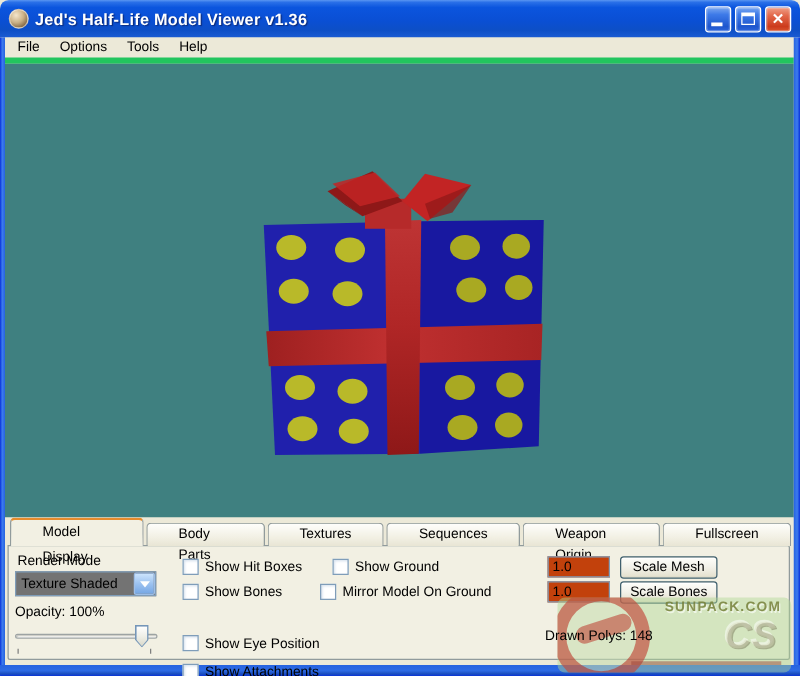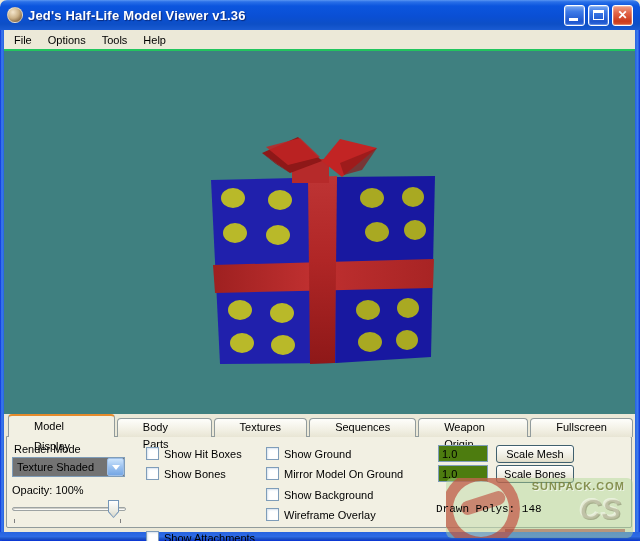--- a/index.html
+++ b/index.html
@@ -16,21 +16,21 @@
   .title-text{color:#fff;font-size:13px;font-weight:bold;text-shadow:1px 1px 1px #0a2a7a;letter-spacing:.2px;}
   .tb-btn{position:absolute;top:5px;width:21px;height:21px;border-radius:3px;border:1px solid #fff;
     box-shadow:inset 0 0 0 1px rgba(255,255,255,.25);}
   .tb-blue{background:linear-gradient(180deg,#7AA7F0 0%,#3D7AE8 30%,#1E56CE 80%,#2E66DA 100%);}
   .btn-min{right:55px;} .btn-max{right:31px;}
   .btn-close{right:7px;background:linear-gradient(180deg,#F0A088 0%,#E2674A 35%,#CC3B1C 80%,#D8542E 100%);
     color:#fff;font-size:12px;font-weight:bold;text-align:center;line-height:19px;}
   .min-glyph{position:absolute;left:4px;bottom:4px;width:9px;height:3px;background:#fff;}
   .max-glyph{position:absolute;left:4px;top:4px;width:11px;height:10px;border:1px solid #fff;border-top:3px solid #fff;}
   .menubar{position:absolute;left:4px;top:30px;width:631px;height:21px;background:#ECE9D8;
-    border-bottom:2px solid #22c55e;display:flex;align-items:center;padding-left:2px;}
+    border-bottom:5px solid #22c55e;display:flex;align-items:center;padding-left:2px;}
   .menu-item{font-size:11px;color:#000;padding:3px 8px;}
   .border-left{position:absolute;left:0;top:30px;bottom:0;width:4px;
     background:linear-gradient(90deg,#0831D9 0%,#3D7BEE 45%,#2663E0 100%);}
   .border-right{position:absolute;right:0;top:30px;bottom:0;width:5px;
     background:linear-gradient(90deg,#2663E0 0%,#3D7BEE 55%,#0831D9 100%);}
   .border-bottom{position:absolute;left:0;bottom:0;height:9px;width:640px;
     background:linear-gradient(180deg,#2663E0 0%,#2E6BE4 50%,#1B4FC0 78%,#0831D9 100%);border-radius:0 0 2px 2px;}
 
   
   .viewport{position:absolute;left:4px;top:51px;width:631px;height:363px;background:#3F8080;}
@@ -58,27 +58,27 @@
     border:1px solid #9DA3A3;border-radius:2px;box-shadow:inset 1px 1px 1px #c8c8c0;}
   .thumb-outer{position:absolute;left:96px;top:0;width:11px;height:18px;background:#7596B8;
     clip-path:polygon(0 0,100% 0,100% 66%,50% 100%,0 66%);}
   .thumb-inner{position:absolute;left:1px;top:1px;width:9px;height:16px;
     background:linear-gradient(180deg,#fff 0%,#EDEDE5 55%,#D8D8CA 100%);
     clip-path:polygon(0 0,100% 0,100% 66%,50% 100%,0 66%);}
   .tick{position:absolute;top:19px;width:1px;height:4px;background:#808080;}
   .chkrow{position:absolute;display:flex;align-items:flex-end;gap:5px;height:15px;z-index:4;}
   .cb{width:13px;height:13px;background:#fff;border:1px solid #7F9DB9;
     box-shadow:inset 1px 1px 2px #d7e2ee;flex:0 0 auto;}
-  .txtin{position:absolute;width:50px;height:17px;border:1px solid #7F9DB9;background:#4d7c0f;
+  .txtin{position:absolute;width:50px;height:17px;border:1px solid #7F9DB9;background:#c2410c;
     font-size:11px;padding:0 0 0 3px;color:#000;z-index:4;}
   .xpbtn{position:absolute;width:78px;height:18px;border:1px solid #40606E;border-radius:3px;
     background:linear-gradient(180deg,#FEFEFA 0%,#F3F2EA 45%,#E6E3D2 90%,#DCD8C4 100%);
     font-size:11px;color:#000;text-align:center;line-height:16px;z-index:4;
     box-shadow:inset 0 1px 0 #fff;}
-  .polys{position:absolute;left:432px;top:89px;color:#000;z-index:7;font-family:Liberation Mono, monospace;}
+  .polys{position:absolute;left:432px;top:89px;color:#000;z-index:7;}
 
   
   .watermark{position:absolute;left:446px;top:478px;width:187px;height:60px;z-index:6;
     background:rgba(176,214,146,.45);border-radius:6px;overflow:hidden;pointer-events:none;}
   .wm-circle{position:absolute;left:-4px;top:-8px;width:78px;height:78px;border-radius:50%;
     border:11px solid rgba(186,42,30,.55);background:rgba(230,230,215,.25);}
   .wm-swoosh{position:absolute;left:14px;top:18px;width:46px;height:14px;background:rgba(186,42,30,.5);
     transform:rotate(-18deg);border-radius:7px;}
   .wm-site{position:absolute;right:8px;top:2px;font-size:11px;font-weight:bold;
     letter-spacing:1px;color:rgba(118,128,58,.85);text-shadow:1px 1px 0 rgba(255,255,255,.6);}
@@ -197,36 +197,32 @@
       <span>Show Hit Boxes</span>
     </div>
     <div class="chkrow" style="left:142px;top:51px;">
       <span class="cb"></span>
       <span>Show Bones</span>
     </div>
     <div class="chkrow" style="left:142px;top:72px;margin-top:43px;">
       <span class="cb"></span>
       <span>Show Attachments</span>
     </div>
+    <div class="chkrow" style="left:142px;top:92px;">
+      <span class="cb"></span>
+      <span>Show Eye Position</span>
+    </div>
 
     <div class="chkrow" style="left:262px;top:31px;">
       <span class="cb"></span>
       <span>Show Ground</span>
     </div>
-    <div class="chkrow" style="left:262px;top:51px;">
+    <div class="chkrow" style="left:252px;top:51px;">
       <span class="cb"></span>
       <span>Mirror Model On Ground</span>
-    </div>
-    <div class="chkrow" style="left:262px;top:72px;">
-      <span class="cb"></span>
-      <span>Show Background</span>
-    </div>
-    <div class="chkrow" style="left:262px;top:92px;">
-      <span class="cb"></span>
-      <span>Wireframe Overlay</span>
     </div>
 
     <input class="txtin" style="left: 434px; top: 31px;" value="1.0">
     <input class="txtin" style="left: 434px; top: 51px;" value="1.0">
     <div class="xpbtn" style="left:492px;top:51px;">Scale Bones</div>
     <div class="xpbtn" style="left:492px;top:31px;">Scale Mesh</div>
 
     <div class="polys">Drawn Polys: 148</div>
   </div>
 

